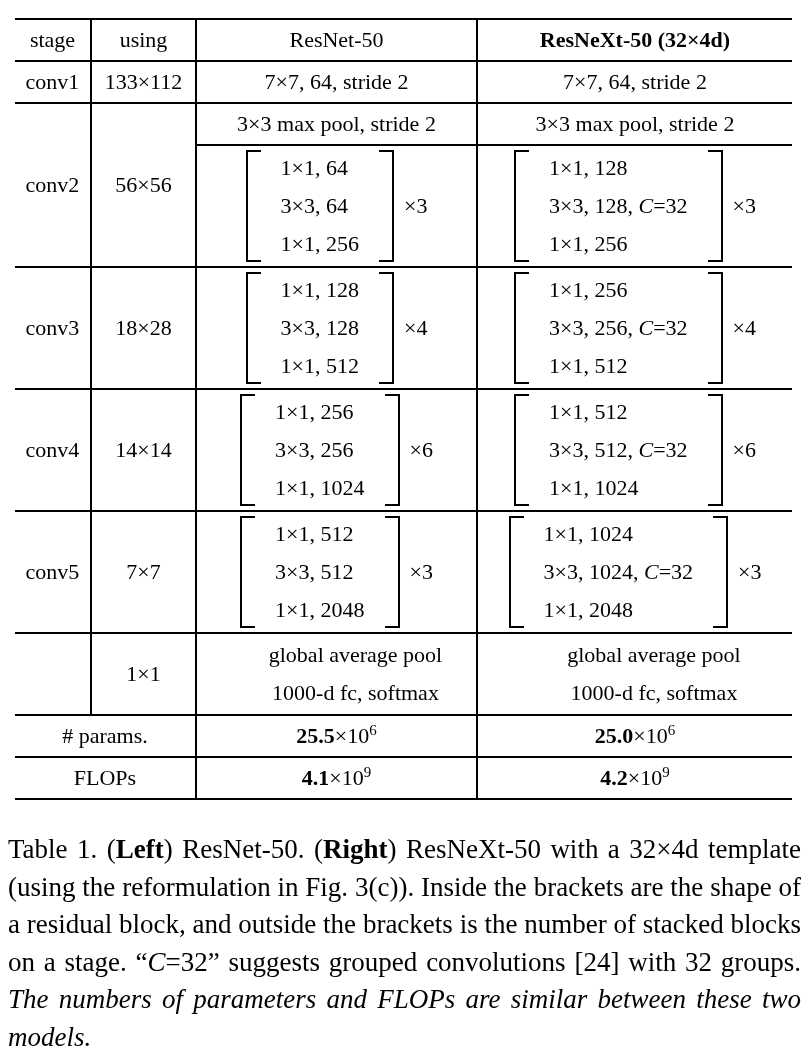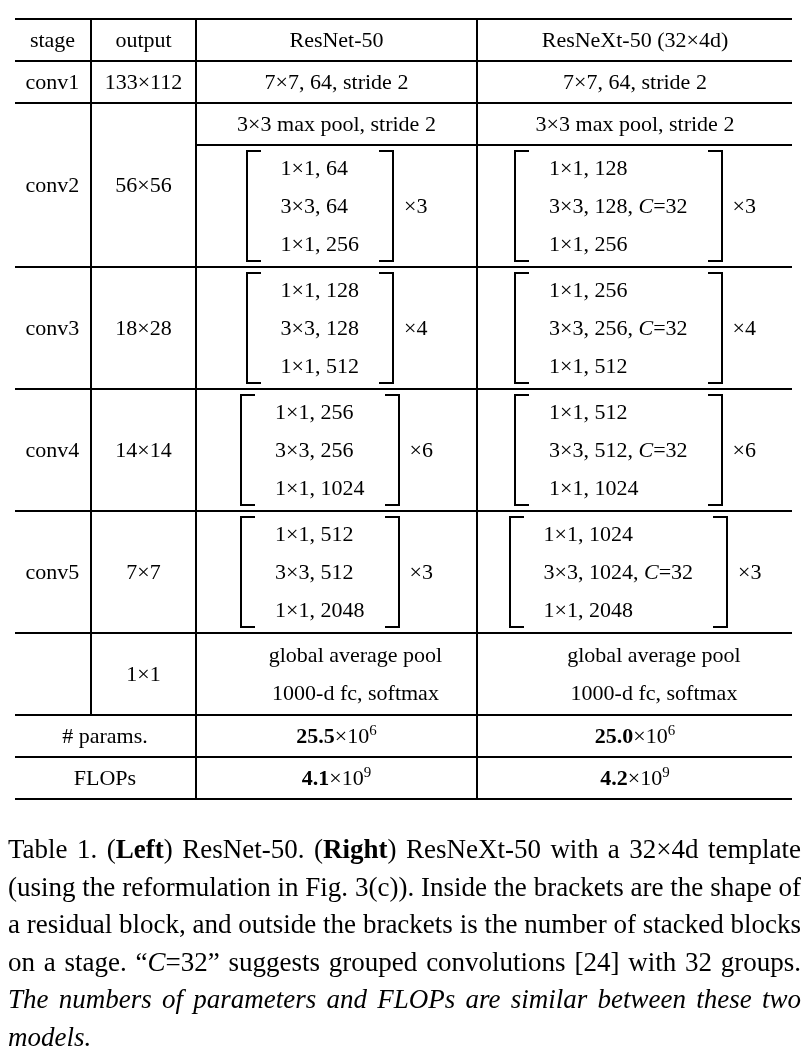--- a/index.html
+++ b/index.html
@@ -34,21 +34,21 @@
   tr.ht td{border-top:2px solid #000;}
   tr.hb td{border-bottom:2px solid #000;}
   td.pb{border-bottom:2px solid #000;}
 
   
   tr.r40 td{height:40px;}
   tr.r120 td{height:120px;}
   tr.r80 td{height:80px;}
 
   .outsz{font-size:22px;}
-  .boldhead{font-weight:normal;}
+  .boldhead{font-weight:bold;}
 
   
   .block{
     display:flex;
     align-items:center;
     justify-content:center;
   }
   .br{
     align-self:stretch;
     width:13px;
@@ -89,21 +89,21 @@
     <colgroup>
       <col class="c-stage">
         <col class="c-output">
         <col class="c-resnet">
         <col class="c-resnext">
     </colgroup>
 
     <tbody>
         <tr class="ht r40">
       <td>stage</td>
-      <td class="vl">output</td>
+      <td class="vl">using</td>
       <td class="vl">ResNet-50</td>
       <td class="vl boldhead">ResNeXt-50 (32×4d)</td>
     </tr>
 
     <tr class="ht r40">
       <td>conv1</td>
       <td class="vl outsz">133×112</td>
       <td class="vl">7×7, 64, stride 2</td>
       <td class="vl">7×7, 64, stride 2</td>
     </tr>

